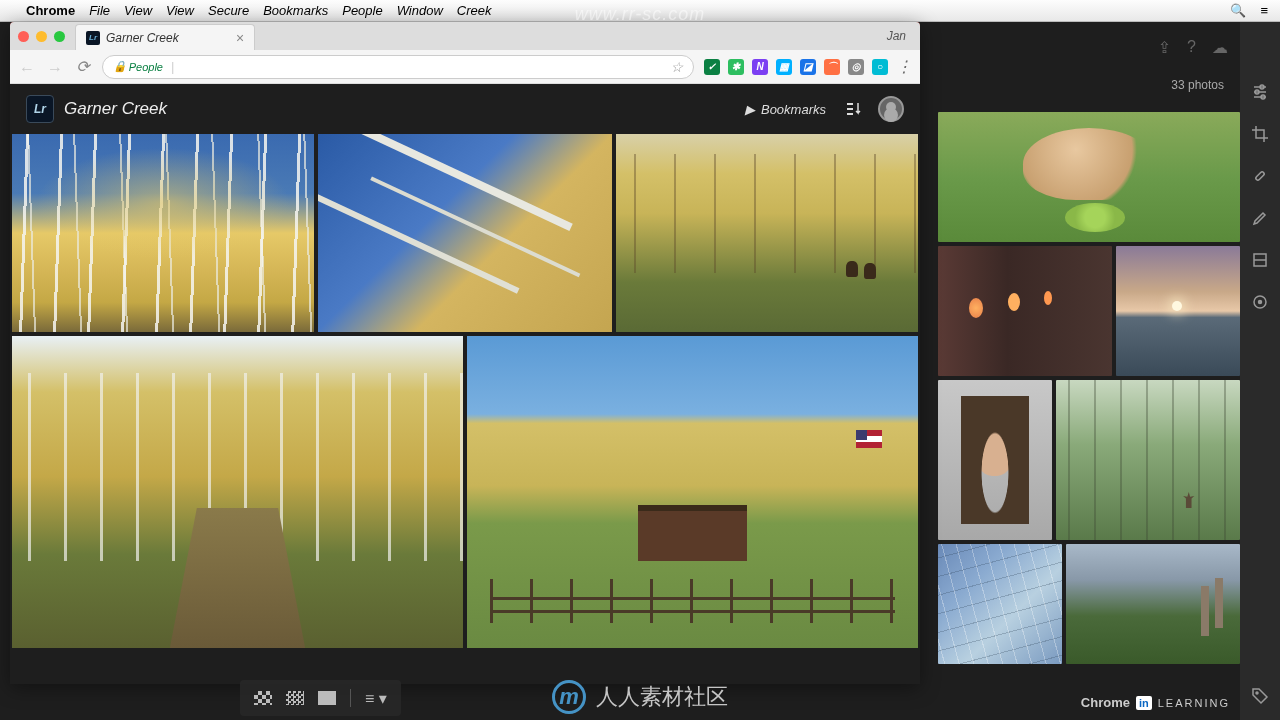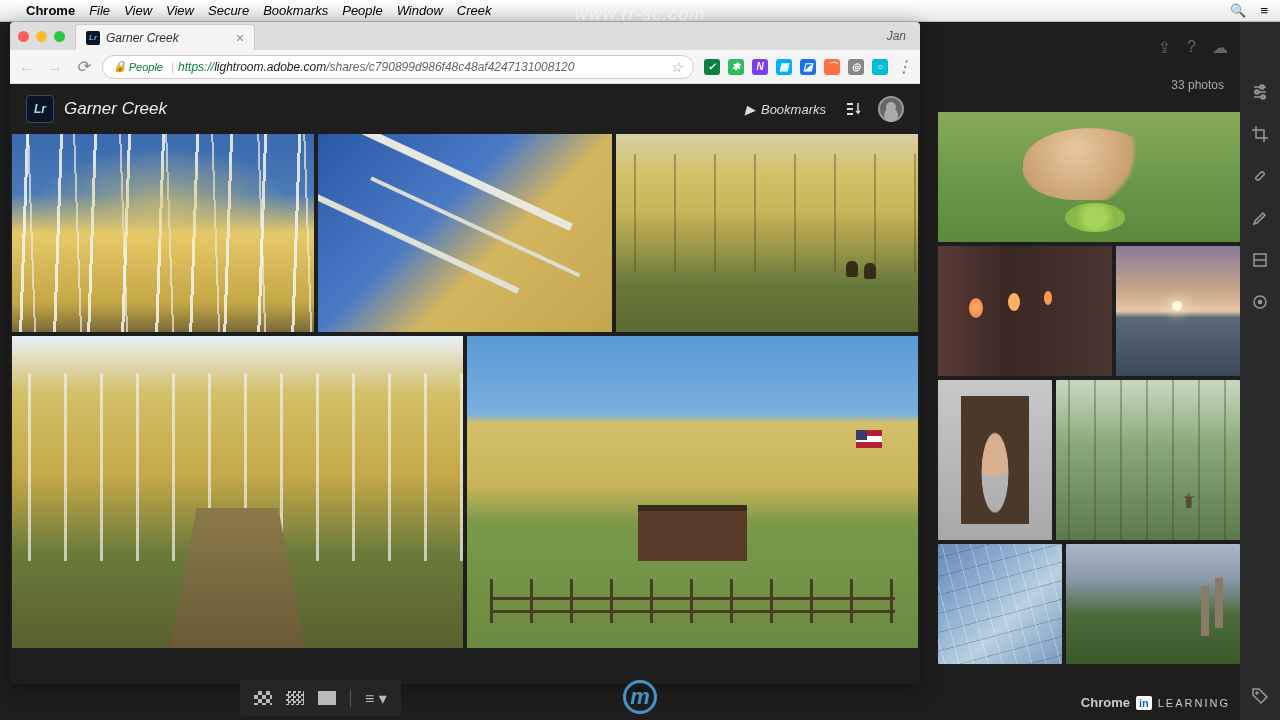--- a/index.html
+++ b/index.html
@@ -231,23 +231,20 @@
   <div class="chrome-toolbar">
     <span class="nav-btn disabled">←</span>
     <span class="nav-btn disabled">→</span>
     <span class="nav-btn">⟳</span>
     <div class="address-bar">
       <span class="secure-badge">
         <span>🔒</span>
         <span>People</span>
       </span>
       <span style="color:#ccc; margin:0 4px">|</span>
-      <span class="url-text">
-        <span class="https">https://</span><span class="domain">lightroom.adobe.com</span><span>/shares/c790899d986f48c48af4247131008120</span>
-      </span>
       <span class="star">☆</span>
     </div>
     <div class="ext-icons">
       <div class="ext-icon" style="background:#0b8043">✓</div>
       <div class="ext-icon" style="background:#2dbe60">✱</div>
       <div class="ext-icon" style="background:#7b3ff2">N</div>
       <div class="ext-icon" style="background:#00b0ff">▦</div>
       <div class="ext-icon" style="background:#1a73e8">◪</div>
       <div class="ext-icon" style="background:#ff7043">⌒</div>
       <div class="ext-icon" style="background:#888">◎</div>
@@ -306,18 +303,19 @@
   <div class="vbtn grid-l"></div>
   <div class="vbtn grid-s"></div>
   <div class="vbtn single"></div>
   <div class="divider"></div>
   <div class="sort">≡ ▾</div>
 </div>
 
 <div class="watermark-url">www.rr-sc.com</div>
 <div class="watermark-logo">
   <div class="circ">m</div>
+  <span>人人素材社区</span>
 </div>
 <div class="linkedin-badge">
   <span class="li-word">Chrome</span>
     <span class="li-box">in</span>
   <span style="letter-spacing:2px; font-size:11px">LEARNING</span>
 </div>
 
 </body></html>

